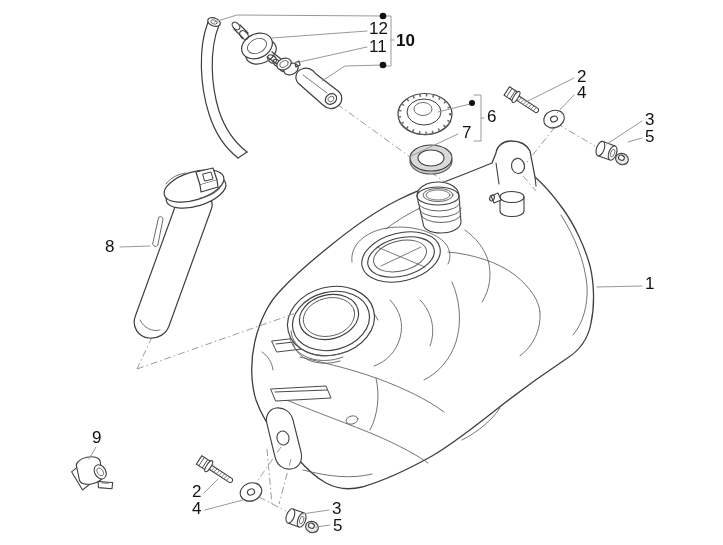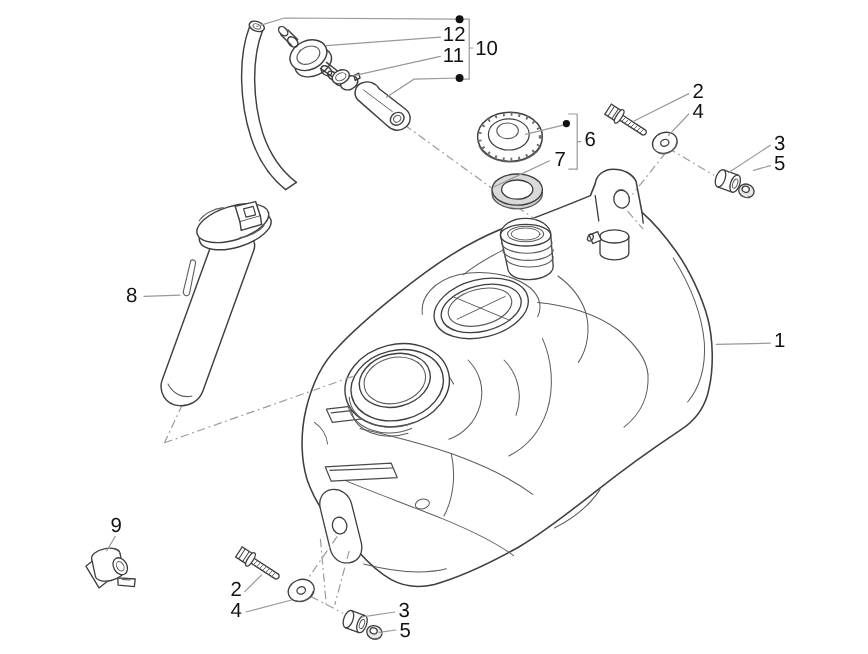--- a/index.html
+++ b/index.html
@@ -267,21 +267,21 @@
     </g>
     <g fill="#111111" stroke="none">
       <circle cx="383" cy="16" r="3.3"></circle>
       <circle cx="383" cy="65" r="3.3"></circle>
       <circle cx="472" cy="103" r="3"></circle>
     </g>
   </svg>
 
   <div class="callout" style="left:369px;top:20px;">12</div>
   <div class="callout" style="left:369px;top:38px;">11</div>
-  <div class="callout" style="left:396px;top:32px;">10</div>
+  <div class="callout" style="left:396px;top:32px;font-weight:bold;">10</div>
   <div class="callout" style="left:487px;top:108px;">6</div>
   <div class="callout" style="left:462px;top:124px;">7</div>
   <div class="callout" style="left:577px;top:68px;">2</div>
   <div class="callout" style="left:577px;top:84px;">4</div>
   <div class="callout" style="left:645px;top:111px;">3</div>
   <div class="callout" style="left:645px;top:128px;">5</div>
   <div class="callout" style="left:645px;top:275px;">1</div>
   <div class="callout" style="left:105px;top:238px;">8</div>
   <div class="callout" style="left:92px;top:429px;">9</div>
   <div class="callout" style="left:192px;top:483px;">2</div>

